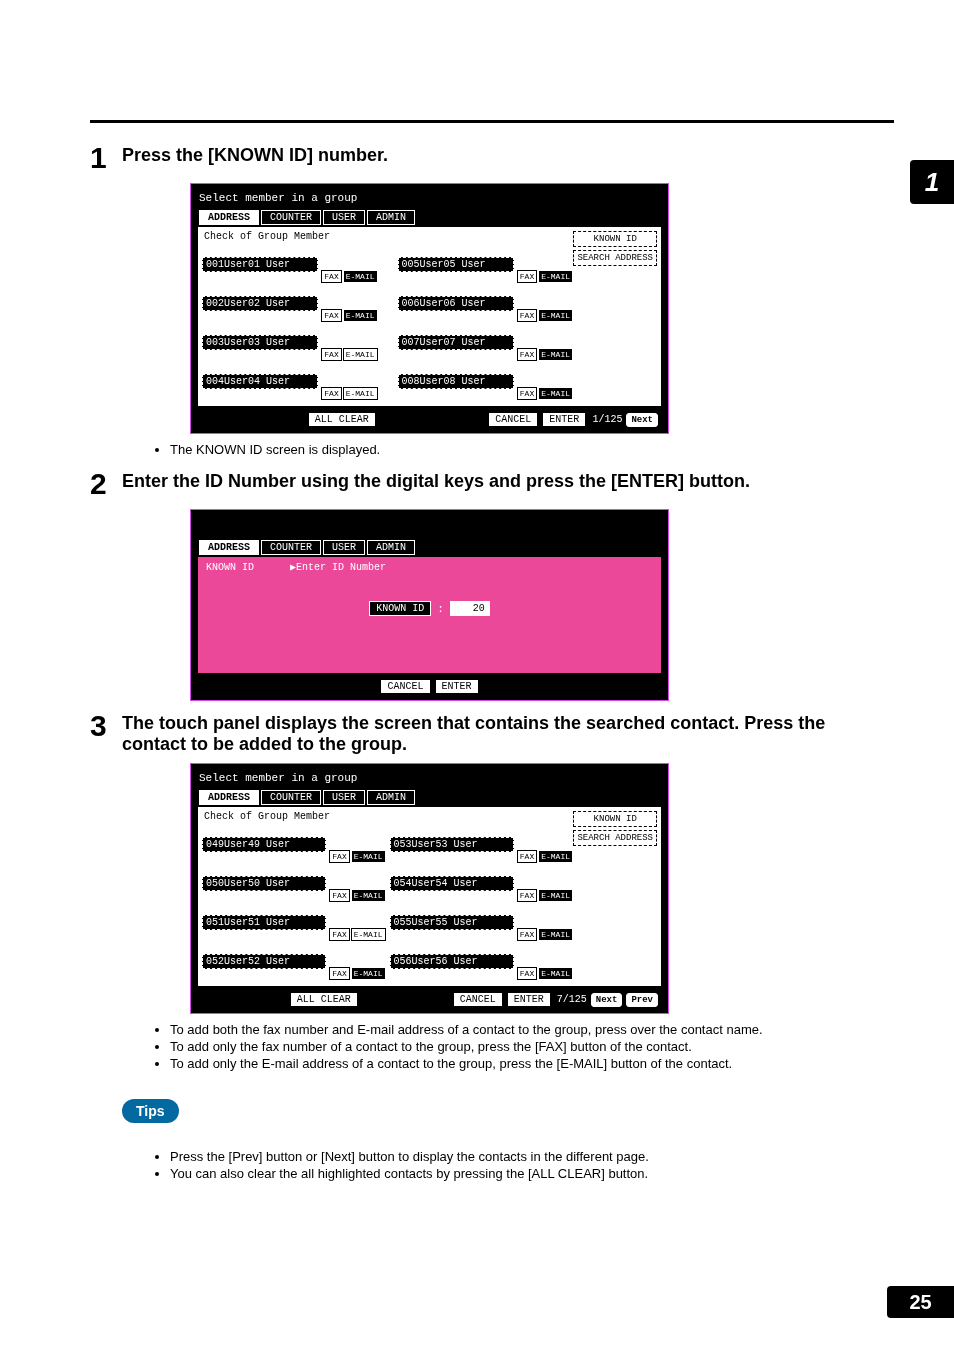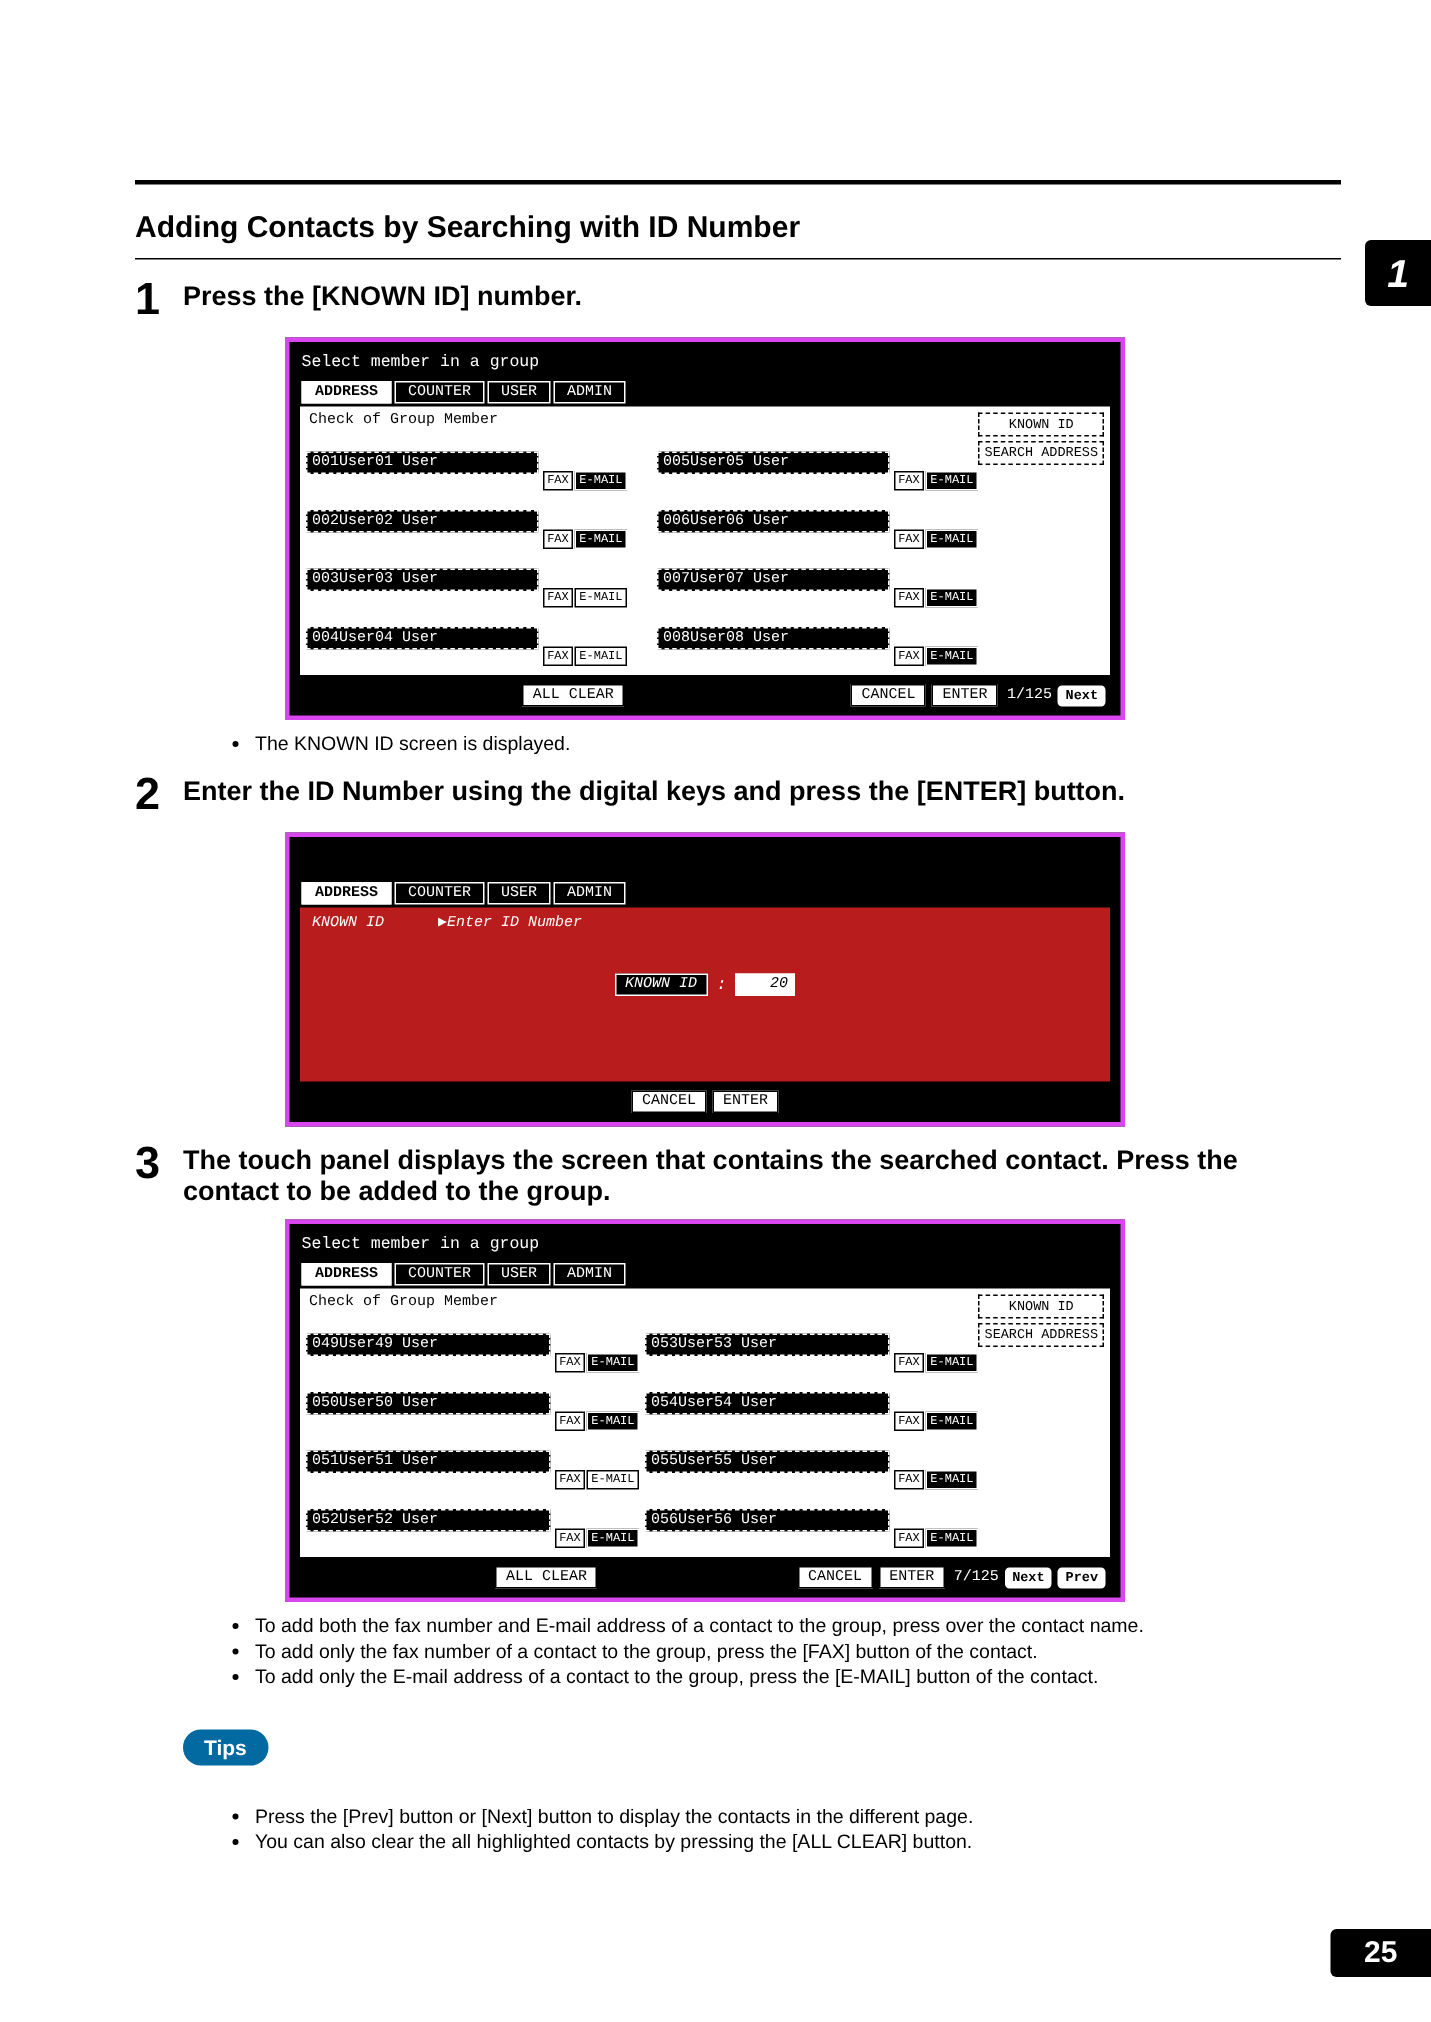--- a/index.html
+++ b/index.html
@@ -78,22 +78,22 @@
     flex:1;
   }
   .screen-wrap {
     margin: 8px 0 8px 100px;
   }
   .lcd {
     background: #000;
     color: #fff;
     font-family: "Courier New", monospace;
     font-size: 11px;
-    width: 560px;
-    border: 3px solid #d946ef;
+    width: 479px;
+    border: 1px solid #d946ef;
     box-sizing: border-box;
     padding: 6px 4px 6px 4px;
   }
   .lcd .title-line {
     padding: 2px 4px 6px 4px;
   }
   .lcd .tabs {
     display: flex;
     gap: 2px;
     padding: 0 4px 2px 4px;
@@ -264,21 +264,20 @@
 </style>
 </head>
 <body>
 
 <div class="page">
   <div class="top-rule"></div>
 
   <div class="side-tab">1</div>
   <div class="page-number">25</div>
 
-  <div class="section-title">Adding Contacts by Searching with ID Number</div>
 
   
   <div class="step">
     <div class="step-num">1</div>
     <div class="step-text">Press the [KNOWN ID] number.</div>
   </div>
 
   <div class="screen-wrap">
     <div class="lcd">
       <div class="title-line">Select member in a group</div>
@@ -368,21 +367,21 @@
   </div>
 
   <div class="screen-wrap">
     <div class="lcd" style="padding-top:30px;">
       <div class="tabs">
         <div class="tab sel">ADDRESS</div>
         <div class="tab">COUNTER</div>
         <div class="tab">USER</div>
         <div class="tab">ADMIN</div>
       </div>
-      <div class="panel" style="background:#b91c1c; color:#fff;font-style:italic;">
+      <div class="panel" style="background:#ec4899; color:#fff;">
         <div class="panel2-row1">
           <span>KNOWN ID</span>
           &nbsp;&nbsp;&nbsp;&nbsp;
           <span>▶Enter ID Number</span>
         </div>
         <div class="known-row">
           <span class="label-chip" style="background:#000;color:#fff;border:1px solid #fff;">KNOWN ID</span>
           <span>:</span>
           <span class="field">20</span>
         </div>

